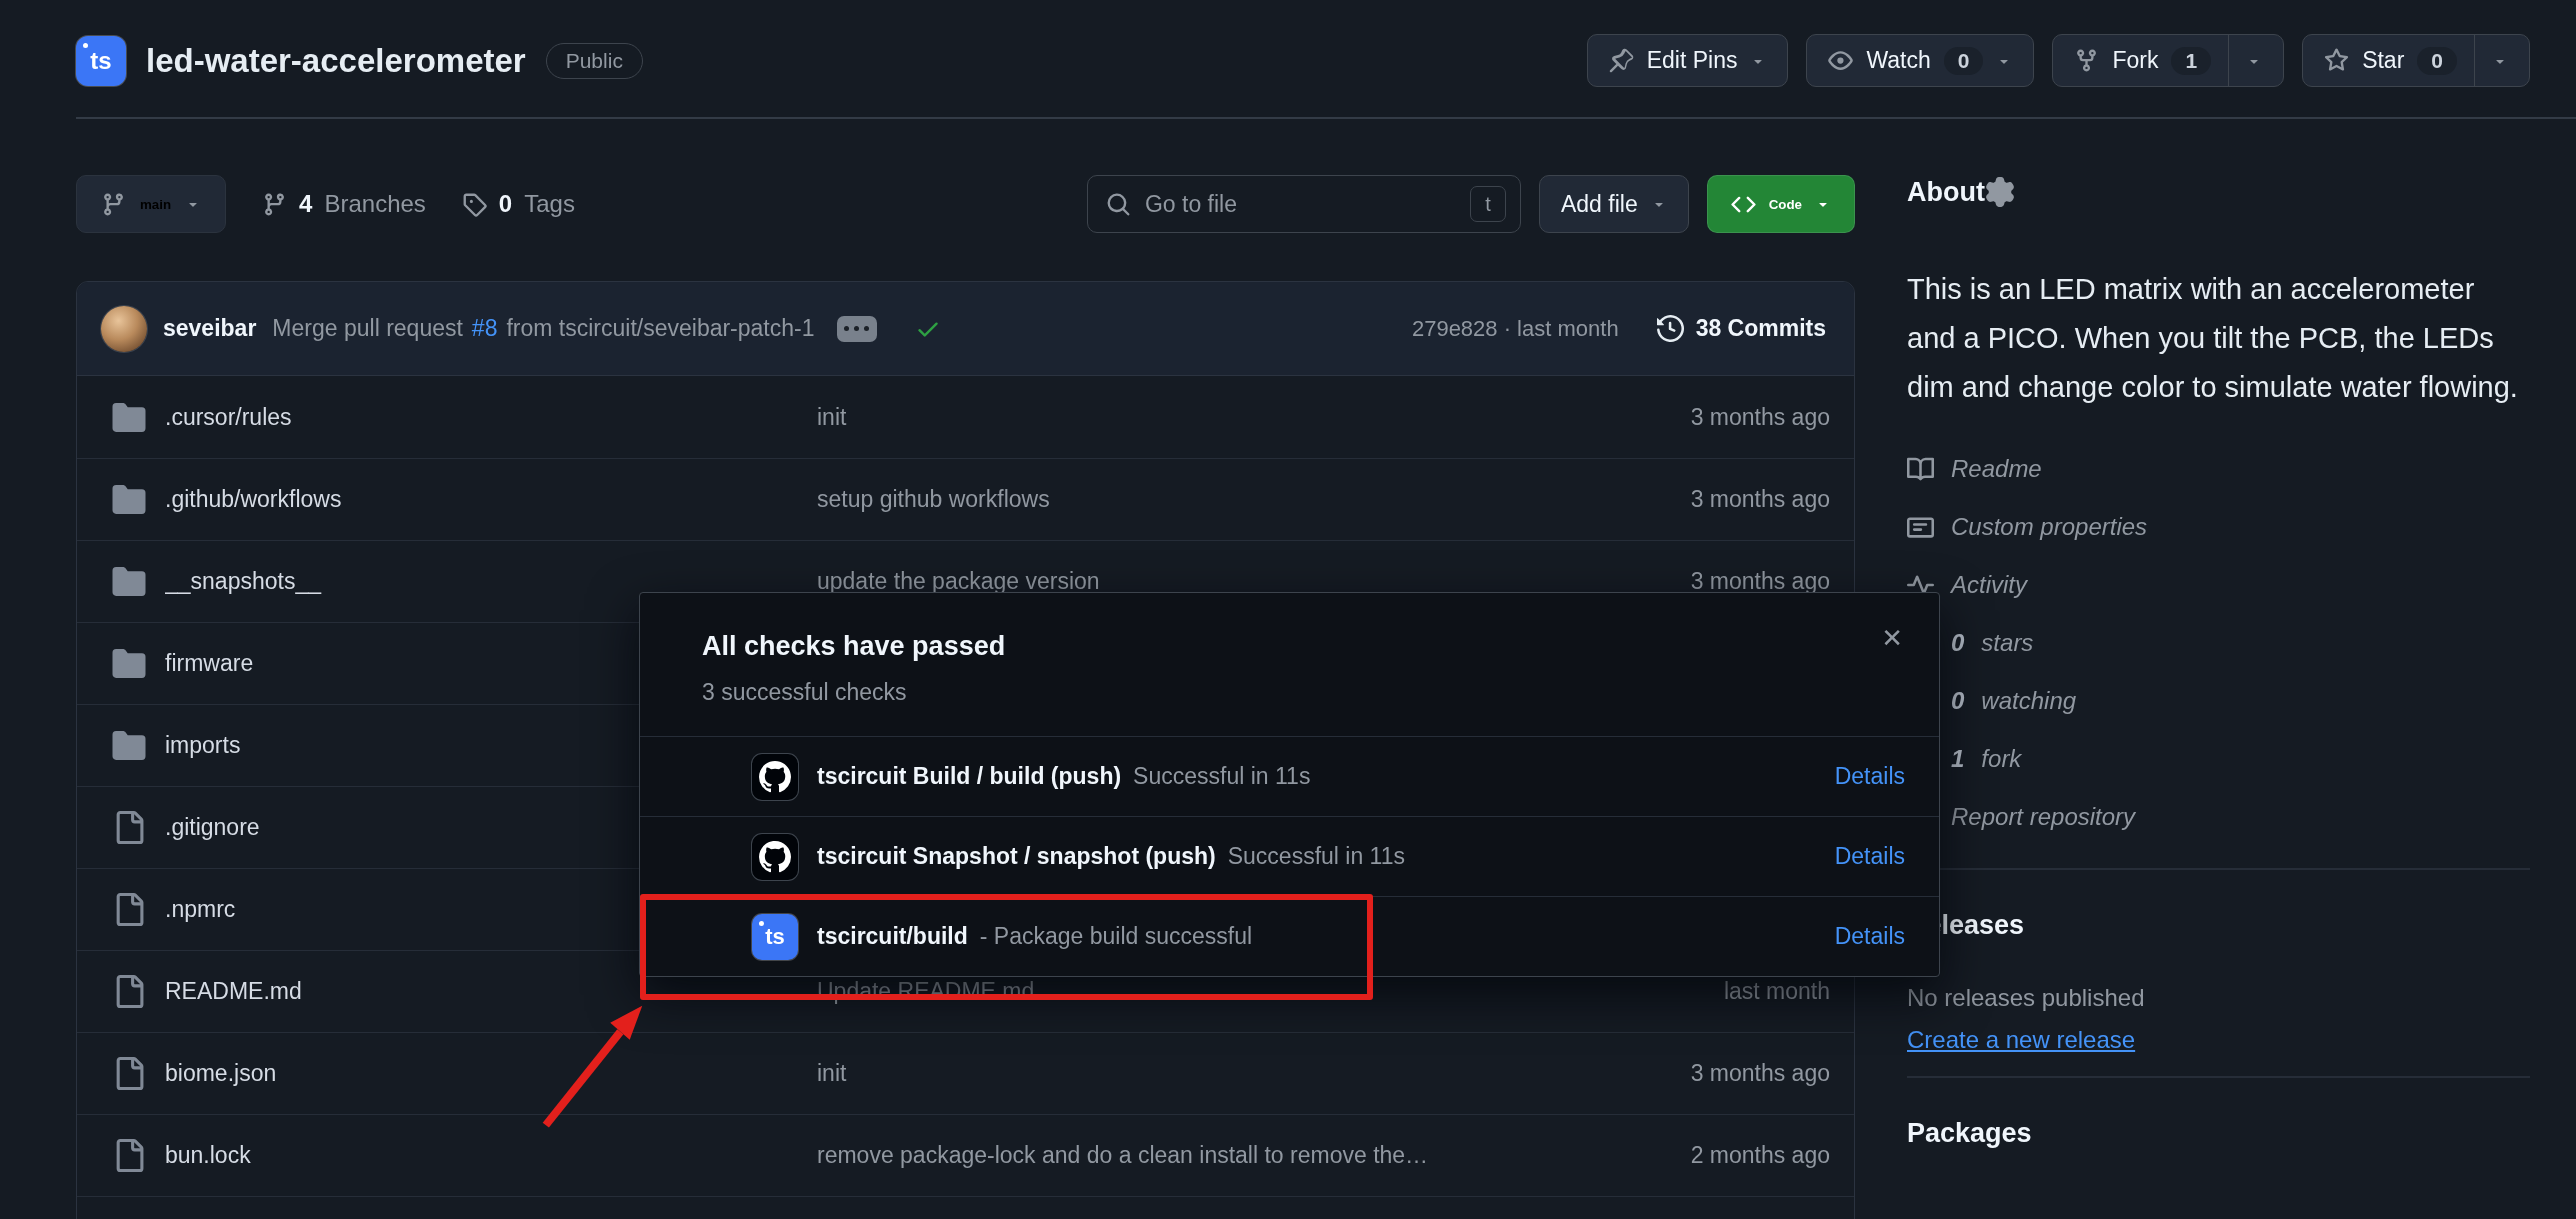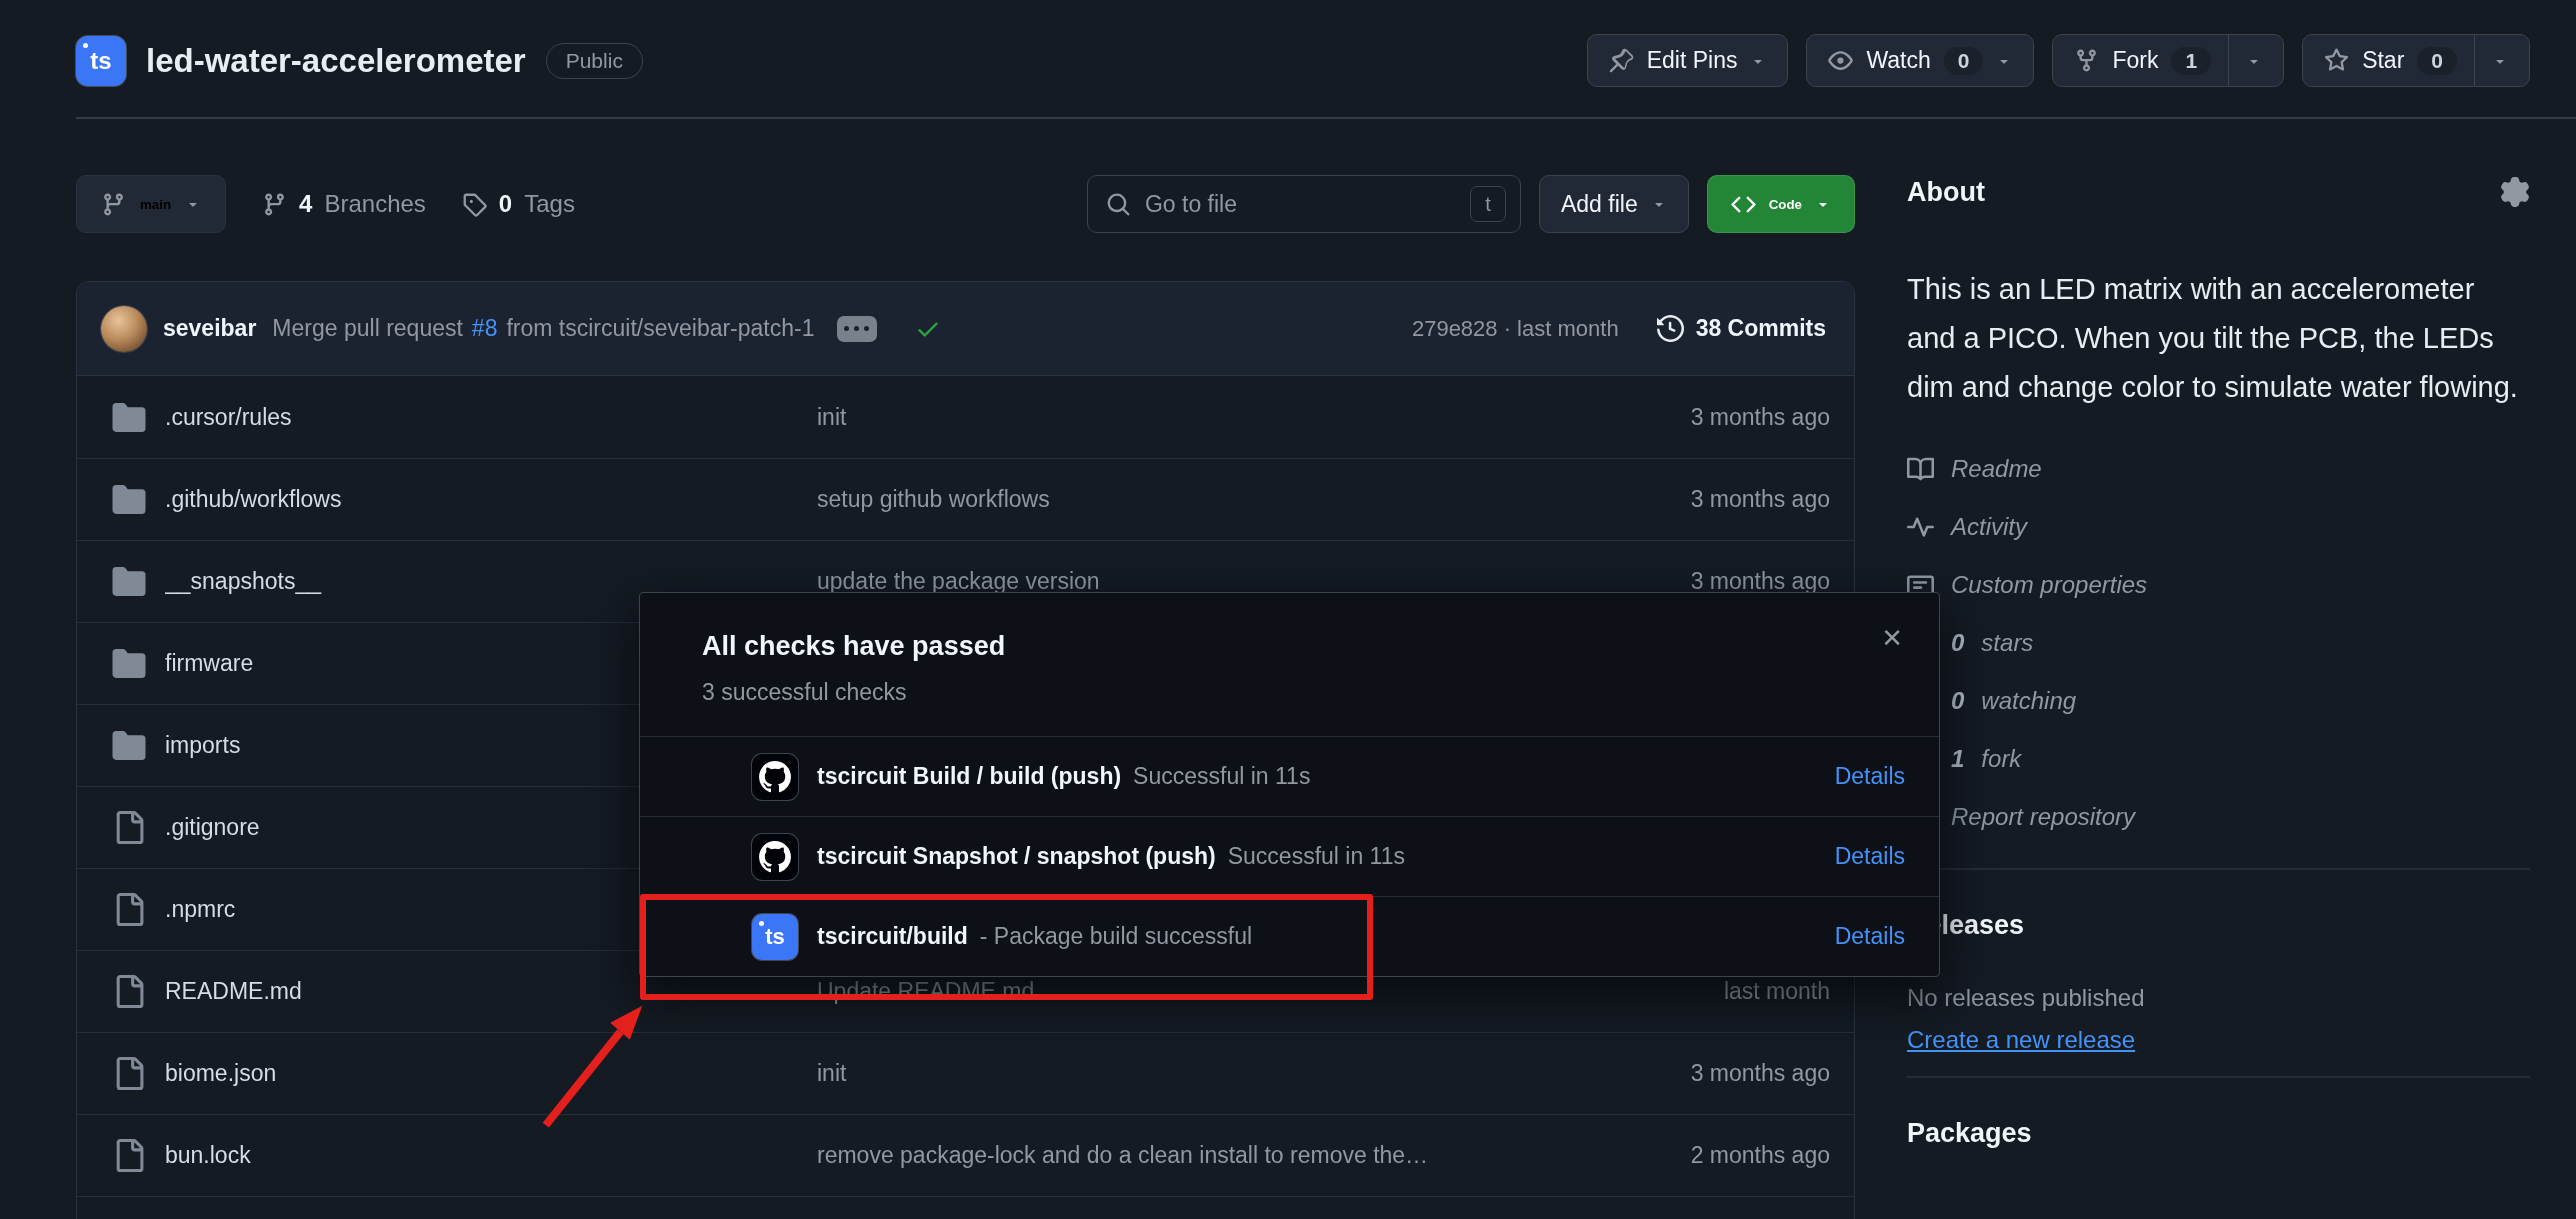--- a/index.html
+++ b/index.html
@@ -75,21 +75,21 @@
   .file-row { height:82px; display:flex; align-items:center; padding:0 24px 0 34px; border-top:1px solid #262d38;
     background:transparent; }
   .file-row:first-child { border-top:none; }
   .fr-icon { width:36px; color:#808996; }
   .fr-name { width:652px; margin-left:18px; color:#d6dce5; white-space:nowrap; overflow:hidden; cursor:pointer; flex:none; }
   .fr-msg { flex:1; color:#9198a1; white-space:nowrap; overflow:hidden; text-overflow:ellipsis; padding-right:40px; cursor:pointer; }
   .fr-date { width:249px; text-align:right; color:#9198a1; flex:none; }
 
   
   .sidebar { flex:1; min-width:0; }
-  .sb-head { display:flex; align-items:flex-start; justify-content:space-between; }
+  .sb-head { display:flex; align-items:flex-start; justify-content:flex-start; }
   .sb-title { font-size:27px; font-weight:700; line-height:34px; }
   .gear { width:30px; height:30px; cursor:pointer; margin-top:2px; }
   .sb-desc { margin-top:56px; font-size:29px; line-height:49px; color:#e6edf3; }
   .sb-list { margin-top:28px; display:flex; flex-direction:column;font-style:italic; }
   .sb-item { height:58px; display:flex; align-items:center; gap:17px; color:#9198a1; font-size:24px; cursor:pointer; }
   .sb-item b { color:#b3bbc6; font-weight:700; }
   .sb-divider { border-top:2px solid #262d38; margin-top:22px; }
   .sb-section-title { font-size:27px; font-weight:700; margin-top:36px; line-height:38px; }
   .sb-empty { margin-top:40px; color:#9198a1; font-size:24px; }
   .sb-link { display:inline-block; margin-top:14px; color:#4493f8; font-size:24px; text-decoration:underline; cursor:pointer; }
@@ -422,35 +422,35 @@
               <path d="M0 1.75A.75.75 0 0 1 .75 1h4.253c1.227 0 2.317.59 3 1.501A3.743 3.743 0 0 1 11.006 1h4.245a.75.75 0 0 1 .75.75v10.5a.75.75 0 0 1-.75.75h-4.507a2.25 2.25 0 0 0-1.591.659l-.622.621a.75.75 0 0 1-1.06 0l-.622-.621A2.25 2.25 0 0 0 5.258 13H.75a.75.75 0 0 1-.75-.75Zm7.251 10.324.004-5.073-.002-2.253A2.25 2.25 0 0 0 5.003 2.5H1.5v9h3.757a3.75 3.75 0 0 1 1.994.574ZM8.755 4.75l-.004 7.322a3.752 3.752 0 0 1 1.992-.572H14.5v-9h-3.495a2.25 2.25 0 0 0-2.25 2.25Z"></path>
             </svg>
           </span>
 
     <span>Readme</span>
   </div>
 
   <div class="sb-item">
     <span class="ico i27">
             <svg viewBox="0 0 16 16" fill="currentColor">
+              <path d="M0 3.75C0 2.784.784 2 1.75 2h12.5c.966 0 1.75.784 1.75 1.75v8.5A1.75 1.75 0 0 1 14.25 14H1.75A1.75 1.75 0 0 1 0 12.25Zm1.75-.25a.25.25 0 0 0-.25.25v8.5c0 .138.112.25.25.25h12.5a.25.25 0 0 0 .25-.25v-8.5a.25.25 0 0 0-.25-.25ZM3.5 6.25a.75.75 0 0 1 .75-.75h7a.75.75 0 0 1 0 1.5h-7a.75.75 0 0 1-.75-.75Zm.75 2.25h4a.75.75 0 0 1 0 1.5h-4a.75.75 0 0 1 0-1.5Z"></path>
+            </svg>
+          </span>
+
+    <span>Custom properties</span>
+  </div>
+
+  <div class="sb-item">
+    <span class="ico i27">
+            <svg viewBox="0 0 16 16" fill="currentColor">
               <path d="M6 2c.306 0 .582.187.696.471L10 10.731l1.304-3.26A.751.751 0 0 1 12 7h3.25a.75.75 0 0 1 0 1.5h-2.742l-1.812 4.528a.751.751 0 0 1-1.392 0L6 4.77 4.696 8.03A.75.75 0 0 1 4 8.5H.75a.75.75 0 0 1 0-1.5h2.742l1.812-4.529A.751.751 0 0 1 6 2Z"></path>
             </svg>
           </span>
 
     <span>Activity</span>
-  </div>
-
-  <div class="sb-item">
-    <span class="ico i27">
-            <svg viewBox="0 0 16 16" fill="currentColor">
-              <path d="M0 3.75C0 2.784.784 2 1.75 2h12.5c.966 0 1.75.784 1.75 1.75v8.5A1.75 1.75 0 0 1 14.25 14H1.75A1.75 1.75 0 0 1 0 12.25Zm1.75-.25a.25.25 0 0 0-.25.25v8.5c0 .138.112.25.25.25h12.5a.25.25 0 0 0 .25-.25v-8.5a.25.25 0 0 0-.25-.25ZM3.5 6.25a.75.75 0 0 1 .75-.75h7a.75.75 0 0 1 0 1.5h-7a.75.75 0 0 1-.75-.75Zm.75 2.25h4a.75.75 0 0 1 0 1.5h-4a.75.75 0 0 1 0-1.5Z"></path>
-            </svg>
-          </span>
-
-    <span>Custom properties</span>
   </div>
 
   <div class="sb-item">
     <span class="ico i27">
             <svg viewBox="0 0 16 16" fill="currentColor">
               <path d="M8 .25a.75.75 0 0 1 .673.418l1.882 3.815 4.21.612a.75.75 0 0 1 .416 1.279l-3.046 2.97.719 4.192a.751.751 0 0 1-1.088.791L8 12.347l-3.766 1.98a.75.75 0 0 1-1.088-.79l.72-4.194L.818 6.374a.75.75 0 0 1 .416-1.28l4.21-.611L7.327.668A.75.75 0 0 1 8 .25Zm0 2.445L6.615 5.5a.75.75 0 0 1-.564.41l-3.097.45 2.24 2.184a.75.75 0 0 1 .216.664l-.528 3.084 2.769-1.456a.75.75 0 0 1 .698 0l2.77 1.456-.53-3.084a.75.75 0 0 1 .216-.664l2.24-2.183-3.096-.45a.75.75 0 0 1-.564-.41L8 2.694Z"></path>
             </svg>
           </span>
     <b>0</b>
     <span>stars</span>

